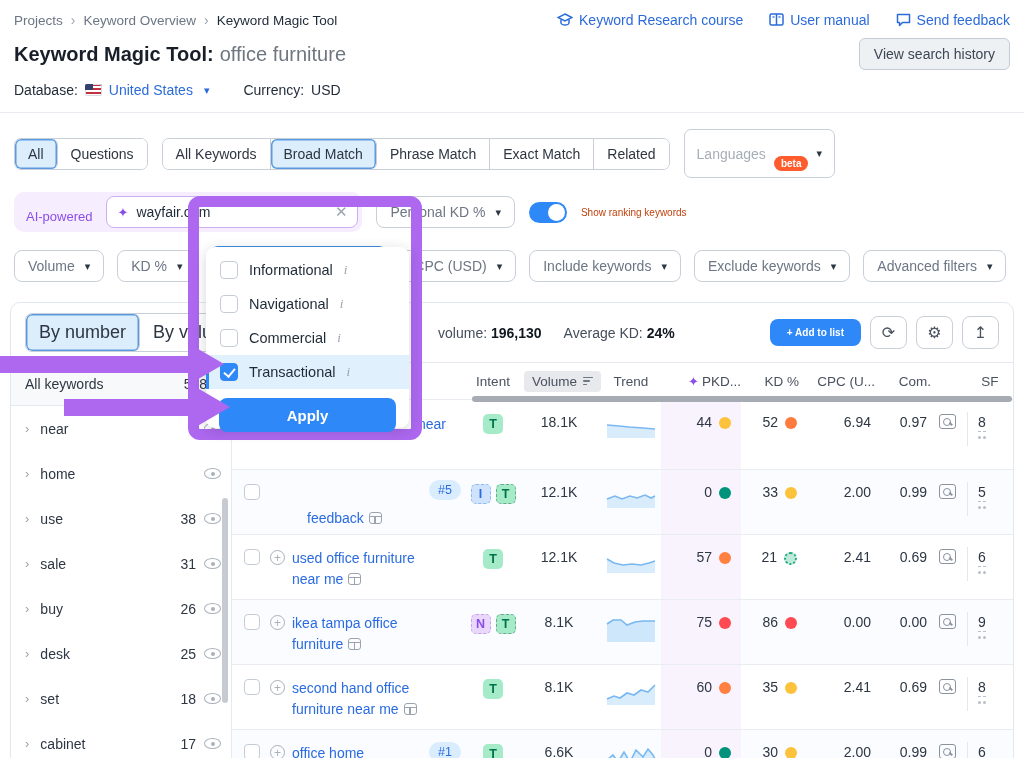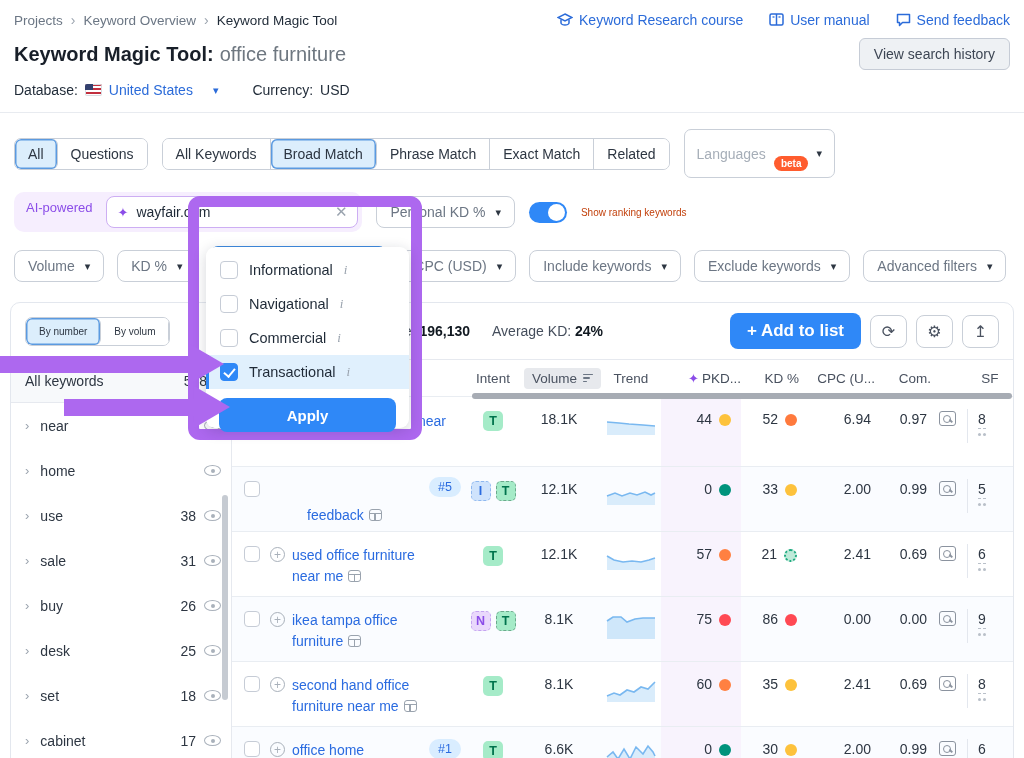--- a/index.html
+++ b/index.html
@@ -23,39 +23,39 @@
   .hist-btn { background:#eef1f4; border:1px solid #c6ccd6; border-radius:6px; padding:7px 14px;
     font-size:14px; color:#3d4654; cursor:pointer; }
 
   
   .meta-row { display:flex; align-items:center; gap:34px; padding:12px 14px 14px 14px;
     font-size:14px; border-bottom:1px solid #e8ebf0; }
   .db-group { display:flex; align-items:center; gap:7px; }
   .flag { width:17px; height:12px; border-radius:2px; overflow:hidden; position:relative;
     background:repeating-linear-gradient(#c22f3e 0 2px,#fff 2px 4px); box-shadow:0 0 0 1px #d8dce2 inset; }
   .flag::before { content:""; position:absolute; left:0; top:0; width:8px; height:6px; background:#33406e; }
-  .db-value { color:#2b6bd9; display:flex; align-items:center; gap:20px; cursor:pointer; }
+  .db-value { color:#2b6bd9; display:flex; align-items:center; gap:11px; cursor:pointer; }
   .chev { font-size:11px; line-height:1; }
   .db-chev { color:#2b6bd9; }
 
   
   .tabs-row { display:flex; align-items:center; gap:14px; padding:16px 14px 0 14px; }
   .seg-group { display:flex; border:1px solid #c9cfd8; border-radius:7px; overflow:hidden; background:#fff; }
   .seg { padding:7px 13px; font-size:14px; color:#2d3642; border-right:1px solid #c9cfd8; cursor:pointer; background:#fff; }
   .seg:last-child { border-right:none; }
   .seg.sel { background:#dceefc; box-shadow:inset 0 0 0 1.5px #5b9ae0; border-radius:6px; }
   .lang-ctl { display:flex; align-items:center; gap:8px; border:1px solid #c9cfd8; border-radius:7px;
     padding:6px 12px; cursor:pointer; }
   .lang-label { color:#a6aeb8; font-size:14px; }
   .beta-badge { background:#ff5c2e; color:#fff; font-size:10px; font-weight:bold; border-radius:8px; padding:2px 7px;margin-top:20px; }
   .lang-chev { color:#2d3642; }
 
   
   .search-row { display:flex; align-items:center; gap:14px; padding:14px 14px 0 14px; }
-  .ai-wrap { display:flex; align-items:flex-start; background:#f6eefe; border-radius:10px; padding:4px; gap:8px; }
+  .ai-wrap { display:flex; align-items:flex-end; background:#f6eefe; border-radius:10px; padding:4px; gap:8px; }
   .ai-label { color:#8b4de8; font-size:13px; padding:4px 6px 4px 8px; }
   .ai-input { display:flex; align-items:center; gap:8px; background:#fff; border:1px solid #cdaef3;
     border-radius:8px; padding:6px 10px; width:252px; }
   .sparkle { color:#8b4de8; font-size:13px; }
   .ai-text { flex:1; font-size:14px; color:#1f2a37; }
   .clear-x { color:#9aa3ae; font-size:15px; cursor:pointer; }
   .kd-select { display:flex; align-items:center; gap:10px; border:1px solid #c9cfd8; border-radius:8px;
     padding:7px 13px; font-size:14px; color:#6c7684; cursor:pointer; }
   .kd-select .chev { color:#2d3642; }
   .toggle { width:38px; height:21px; border-radius:11px; background:#2f88f7; position:relative; cursor:pointer; }
@@ -68,26 +68,26 @@
     padding:7px 13px; font-size:14px; color:#6c7684; cursor:pointer; white-space:nowrap; }
   .fpill .chev { color:#2d3642; }
   .fpill.intent { background:#cde4fb; border:1.5px solid #3f8be0; color:#16202c; padding:6px 0 6px 12px; gap:0; }
   .fpill.intent .ix { border-left:1px solid #9dc4ee; margin-left:10px; padding:5px 11px; font-size:14px;
     color:#1f2a37; font-weight:bold; cursor:pointer; }
 
   
   .results { margin:16px 10px 0 10px; border:1px solid #e3e7ee; border-radius:10px; height:496px; overflow:hidden; }
   .toolbar { display:flex; align-items:center; padding:10px 14px; }
   .view-seg { display:flex; border:1px solid #c9cfd8; border-radius:7px; overflow:hidden; flex:none; }
-  .vseg { padding:8px 13px; font-size:10px; color:#2d3642; background:#fff; border-right:1px solid #c9cfd8; cursor:pointer; }
+  .vseg { padding:8px 13px; font-size:18px; color:#2d3642; background:#fff; border-right:1px solid #c9cfd8; cursor:pointer; }
   .vseg.sel { background:#dceefc; box-shadow:inset 0 0 0 1.5px #5b9ae0; border-radius:6px; }
   .stats { display:flex; align-items:center; gap:22px; margin-left:196px; font-size:14px; color:#454e5c; white-space:nowrap; }
   .stats b { color:#101820; }
   .tb-actions { margin-left:auto; display:flex; align-items:center; gap:9px; }
-  .add-btn { background:#2f88f7; color:#fff; font-size:17px; font-weight:bold; border:none; border-radius:8px;
+  .add-btn { background:#2f88f7; color:#fff; font-size:10px; font-weight:bold; border:none; border-radius:8px;
     padding:8px 17px; cursor:pointer; }
   .icon-btn { width:37px; height:33px; border:1px solid #c9cfd8; border-radius:8px; background:#fff;
     display:flex; align-items:center; justify-content:center; color:#4a5260; font-size:16px; cursor:pointer; }
 
   .content { display:flex; border-top:1px solid #e6e9ef; height:452px; }
 
   
   .sidebar { width:221px; border-right:1px solid #e6e9ef; position:relative; flex:none; }
   .sb-head { display:flex; justify-content:space-between; padding:13px 24px 13px 14px; background:#f7f9fb;
     border-bottom:1px solid #e6e9ef; font-size:14px; color:#2d3642; cursor:pointer; }

